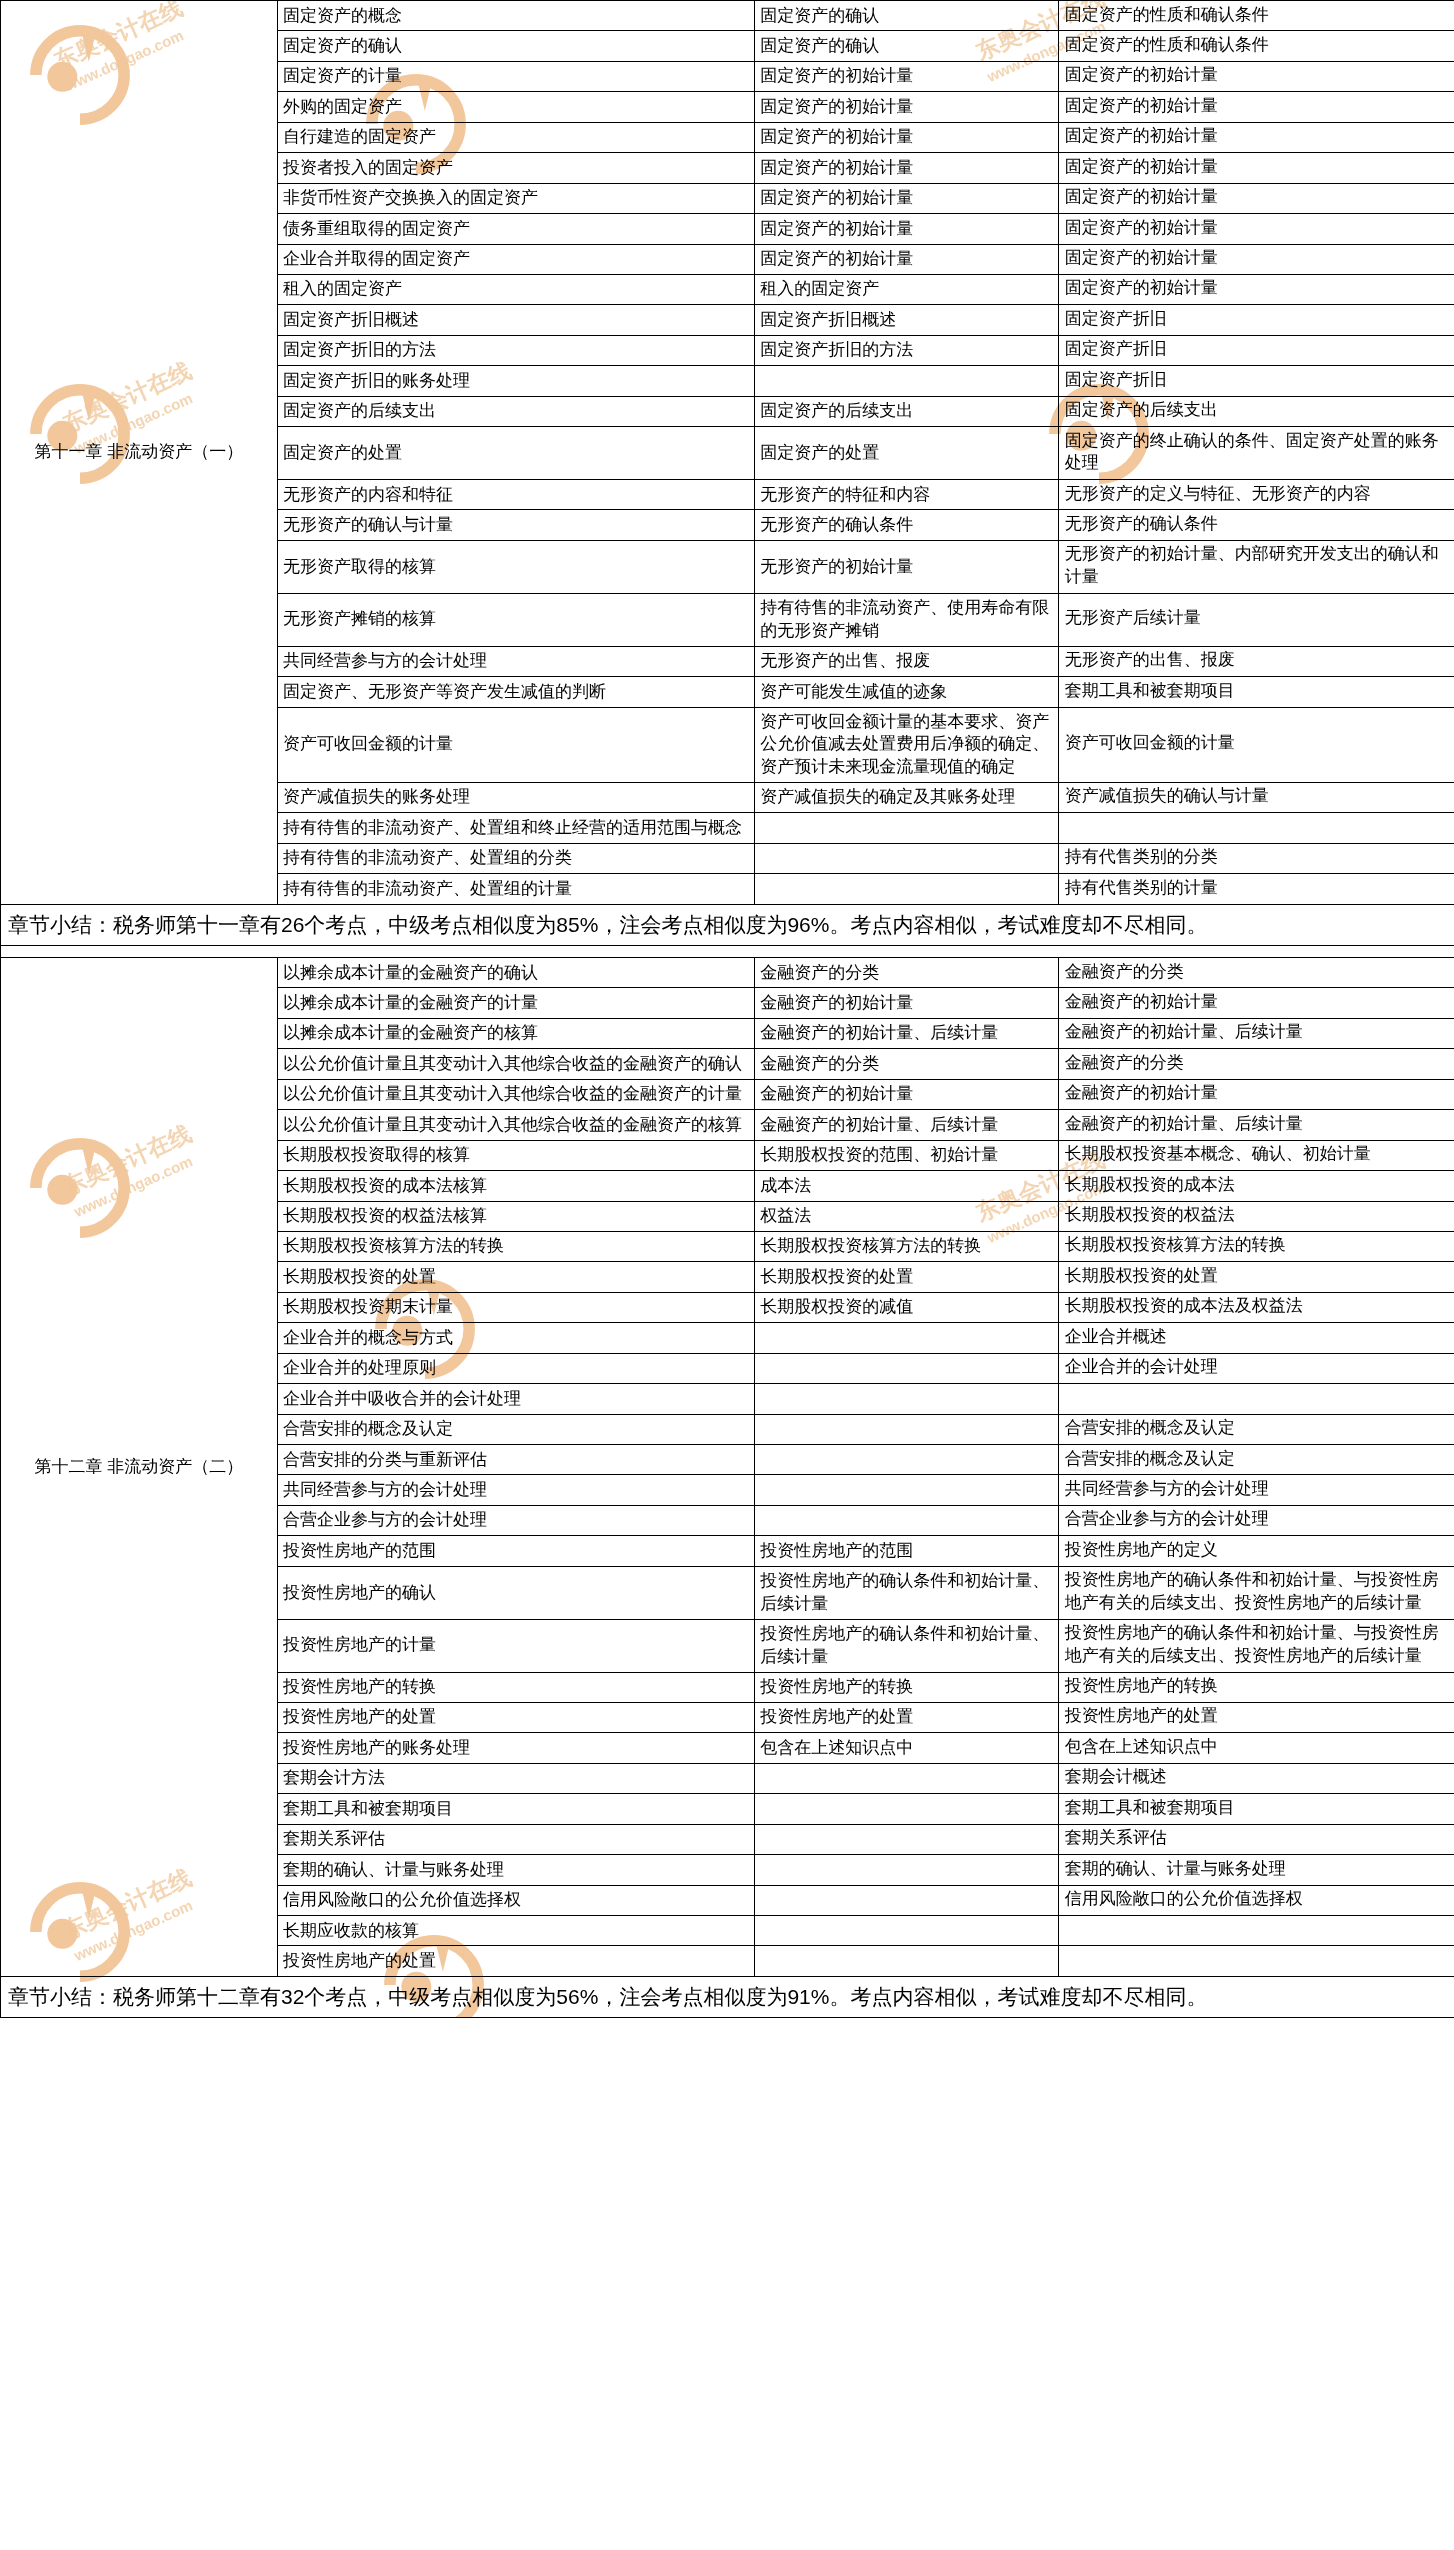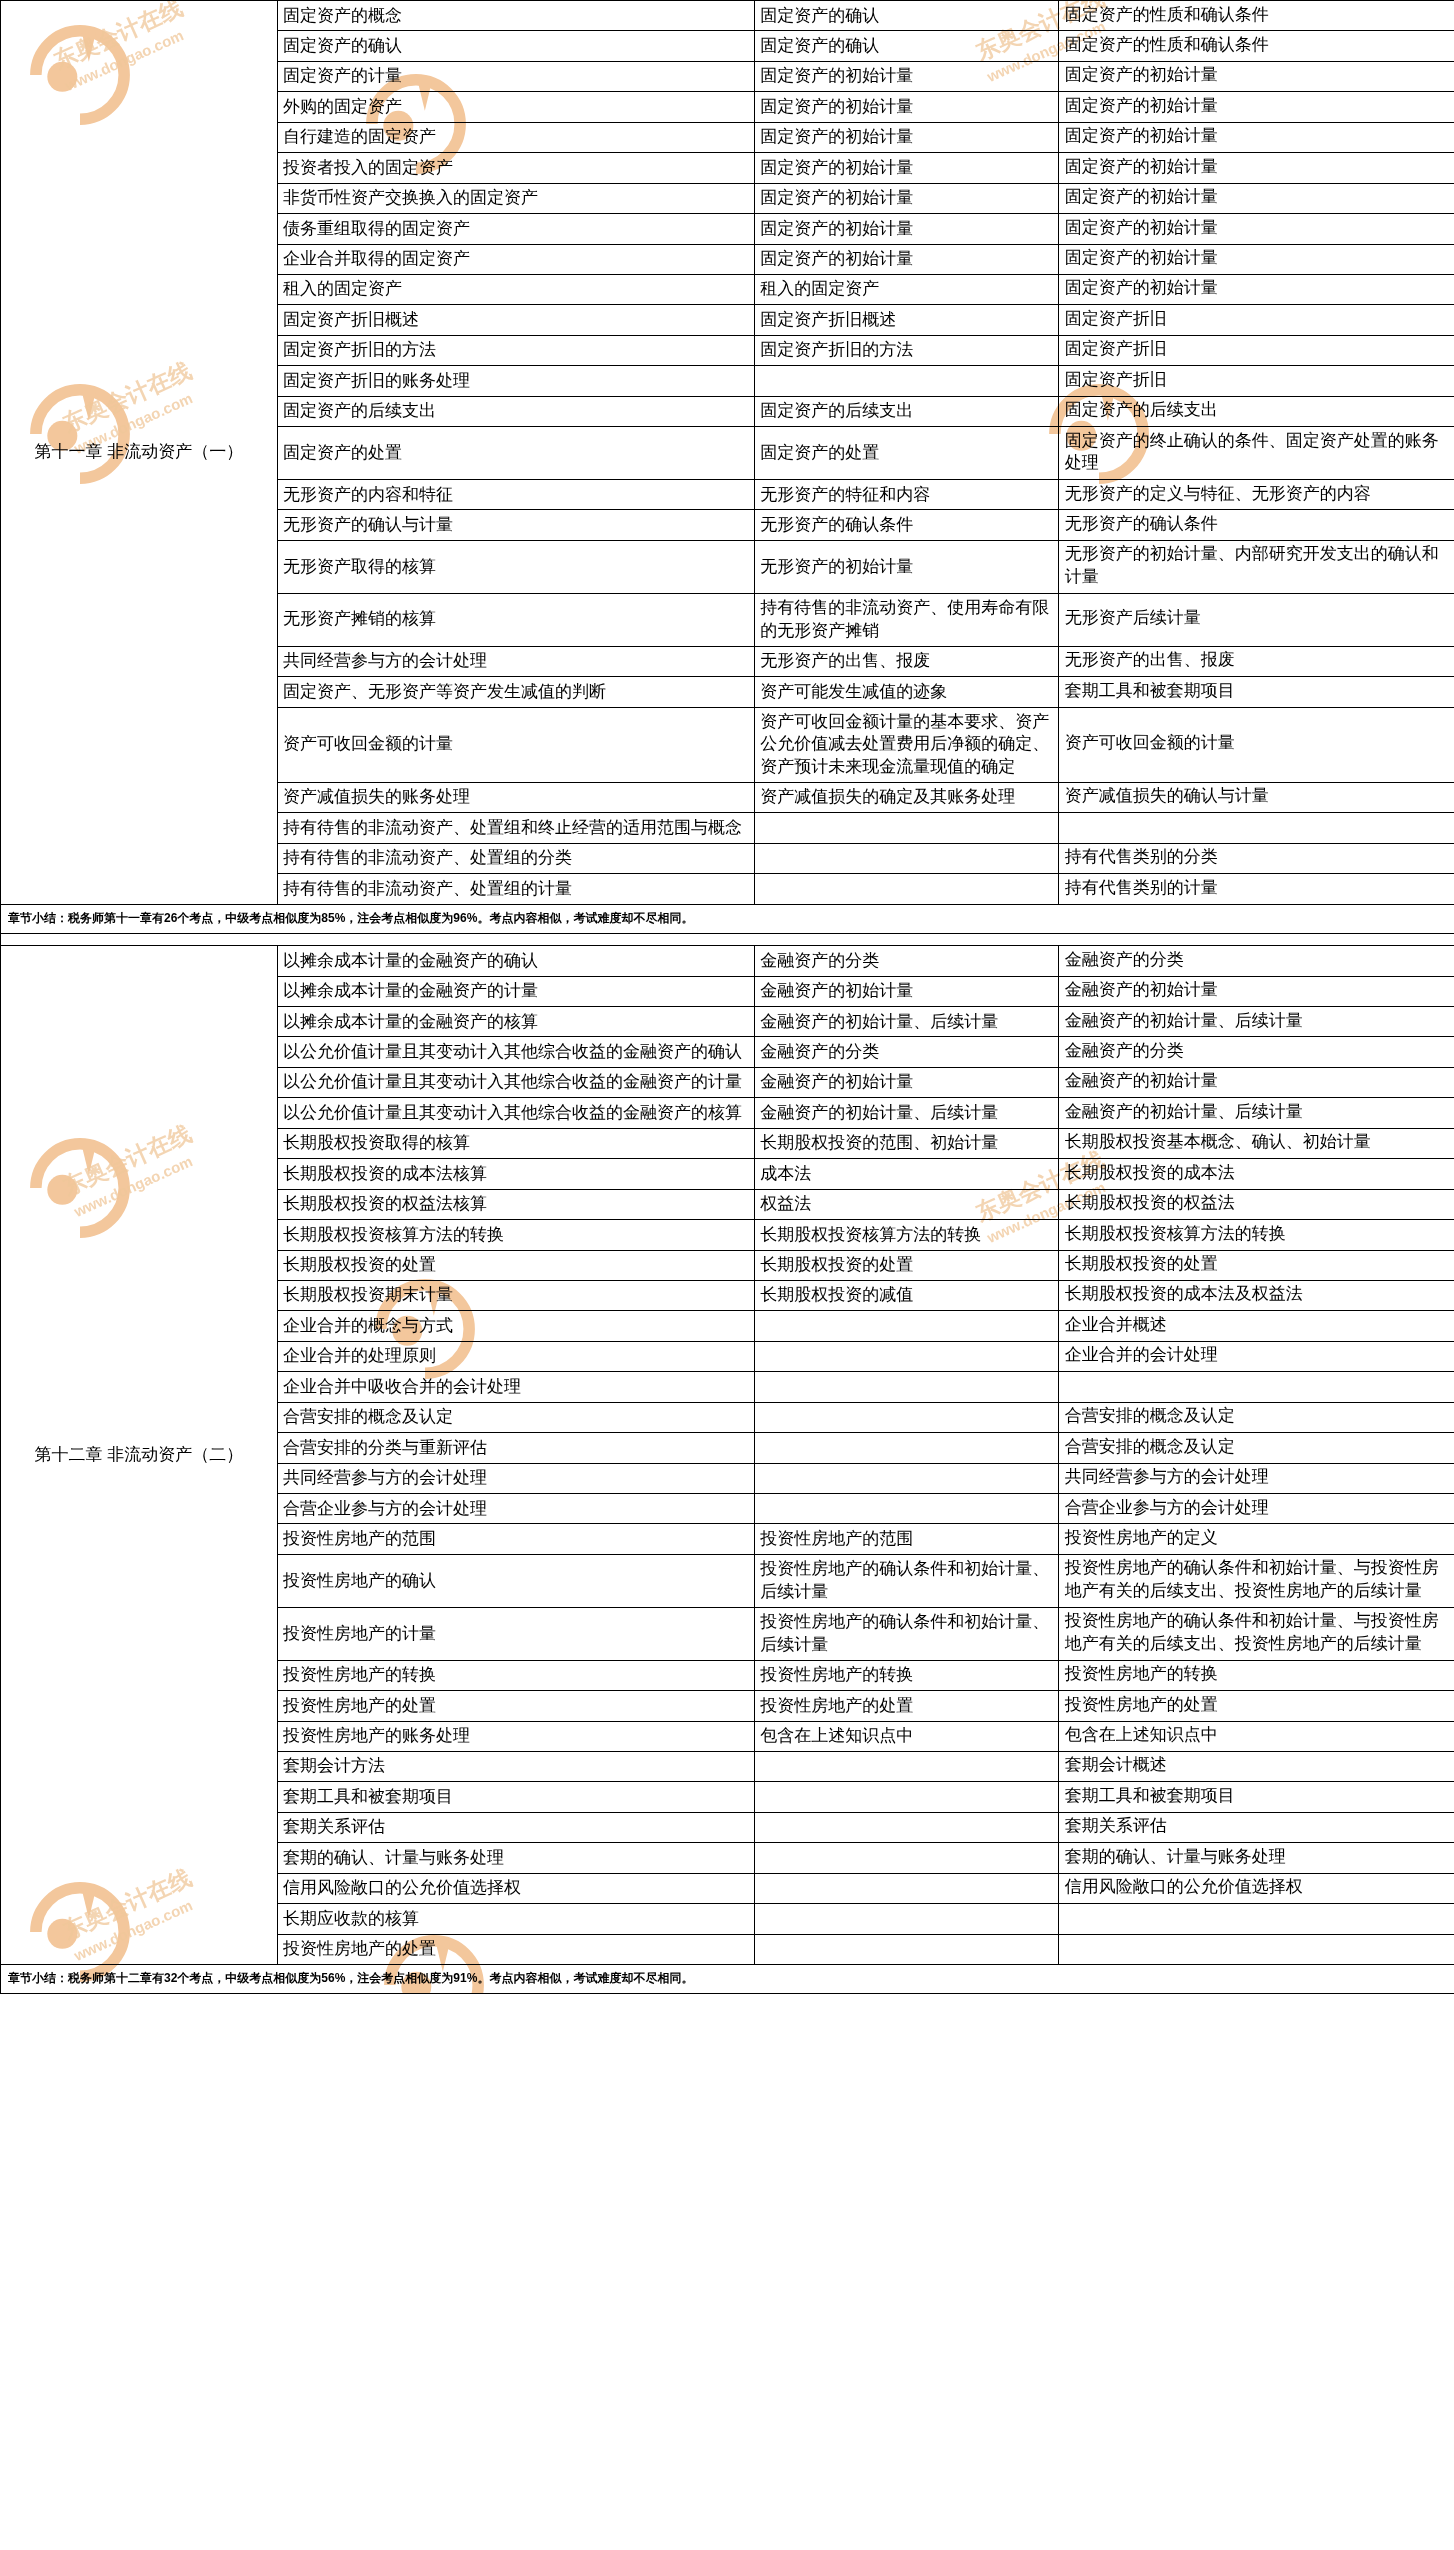--- a/index.html
+++ b/index.html
@@ -37,23 +37,23 @@
     width: 149px;
     font-size: 17px;
     text-align: center;
     padding-left: 5.3px;
     vertical-align: middle;
   }
   td.c1 { width: 257px; font-family: Liberation Serif, serif; }
   td.c2 { width: 164px; }
   td.c3 { width: 213px; font-family: Liberation Mono, monospace; }
   tr.summary td {
-    font-size: 12px;
+    font-size: 21px;
     padding: 6.2px 7px 6.2px 7px;
-    font-weight: bold;
+    font-weight: normal;
     letter-spacing: 0px;
   }
   .spacer td {
     border: none;
     height: 12.4px;
     padding: 0;
   }
   
   .wm {
     position: absolute;

